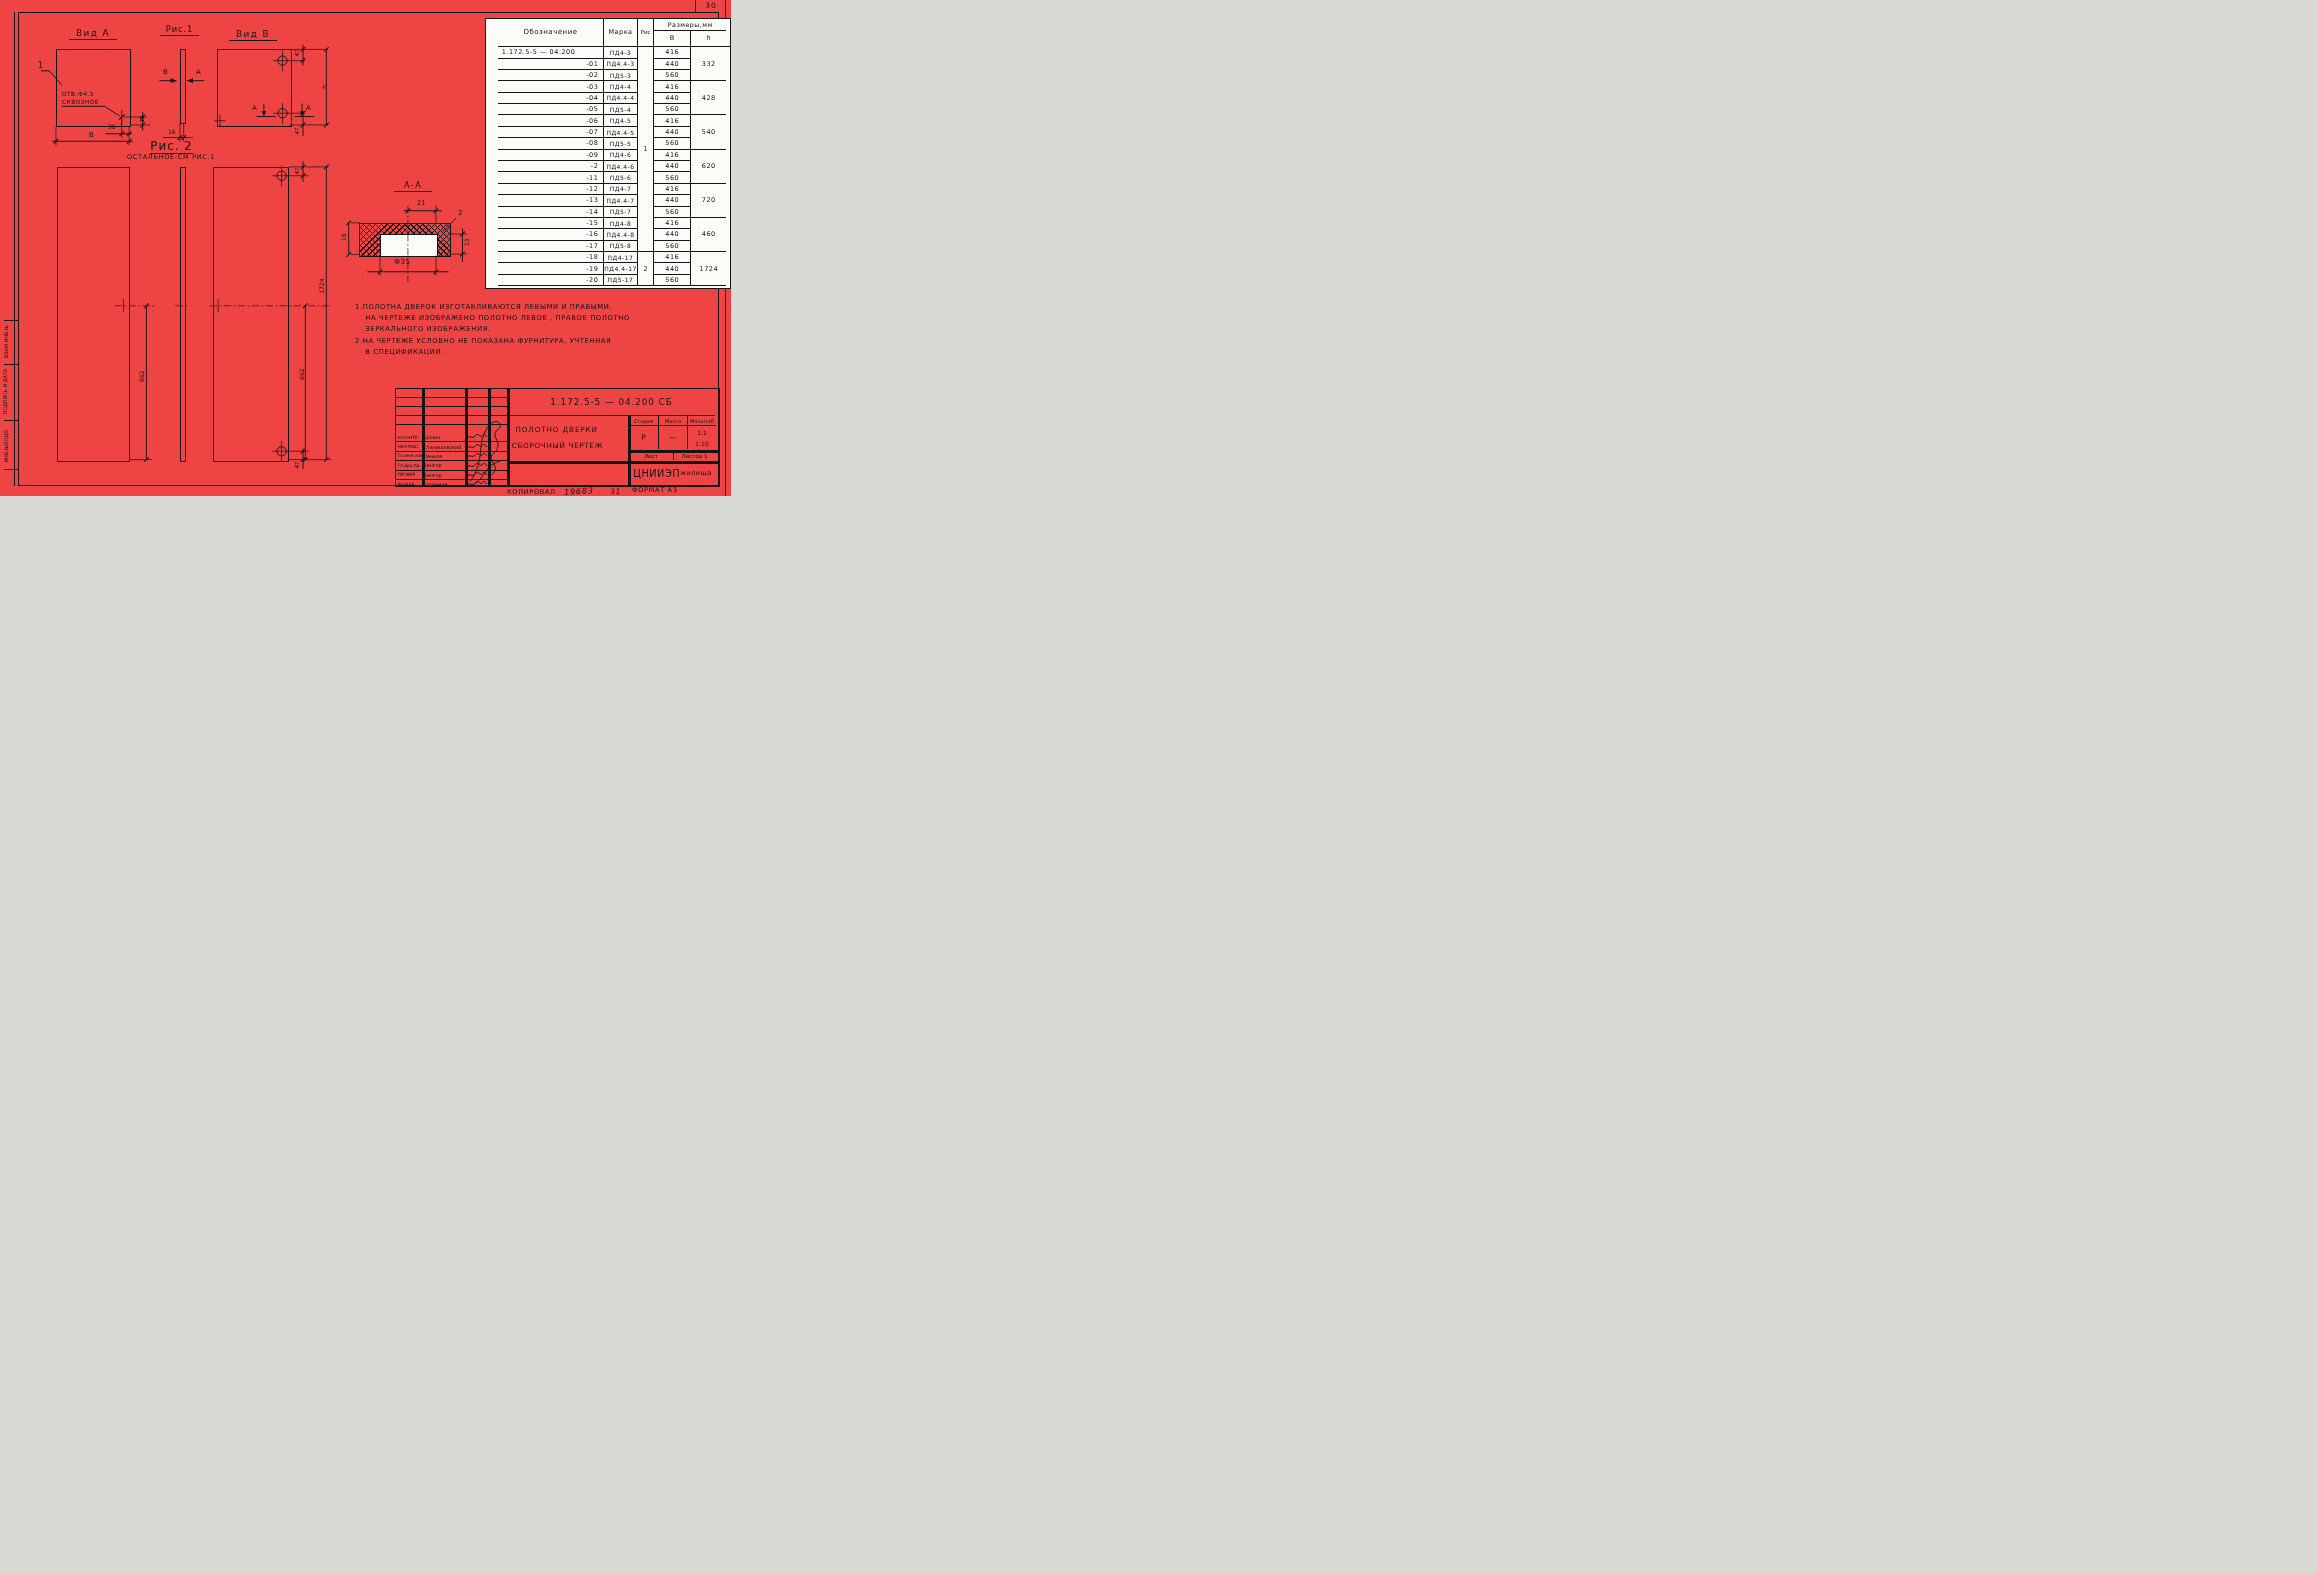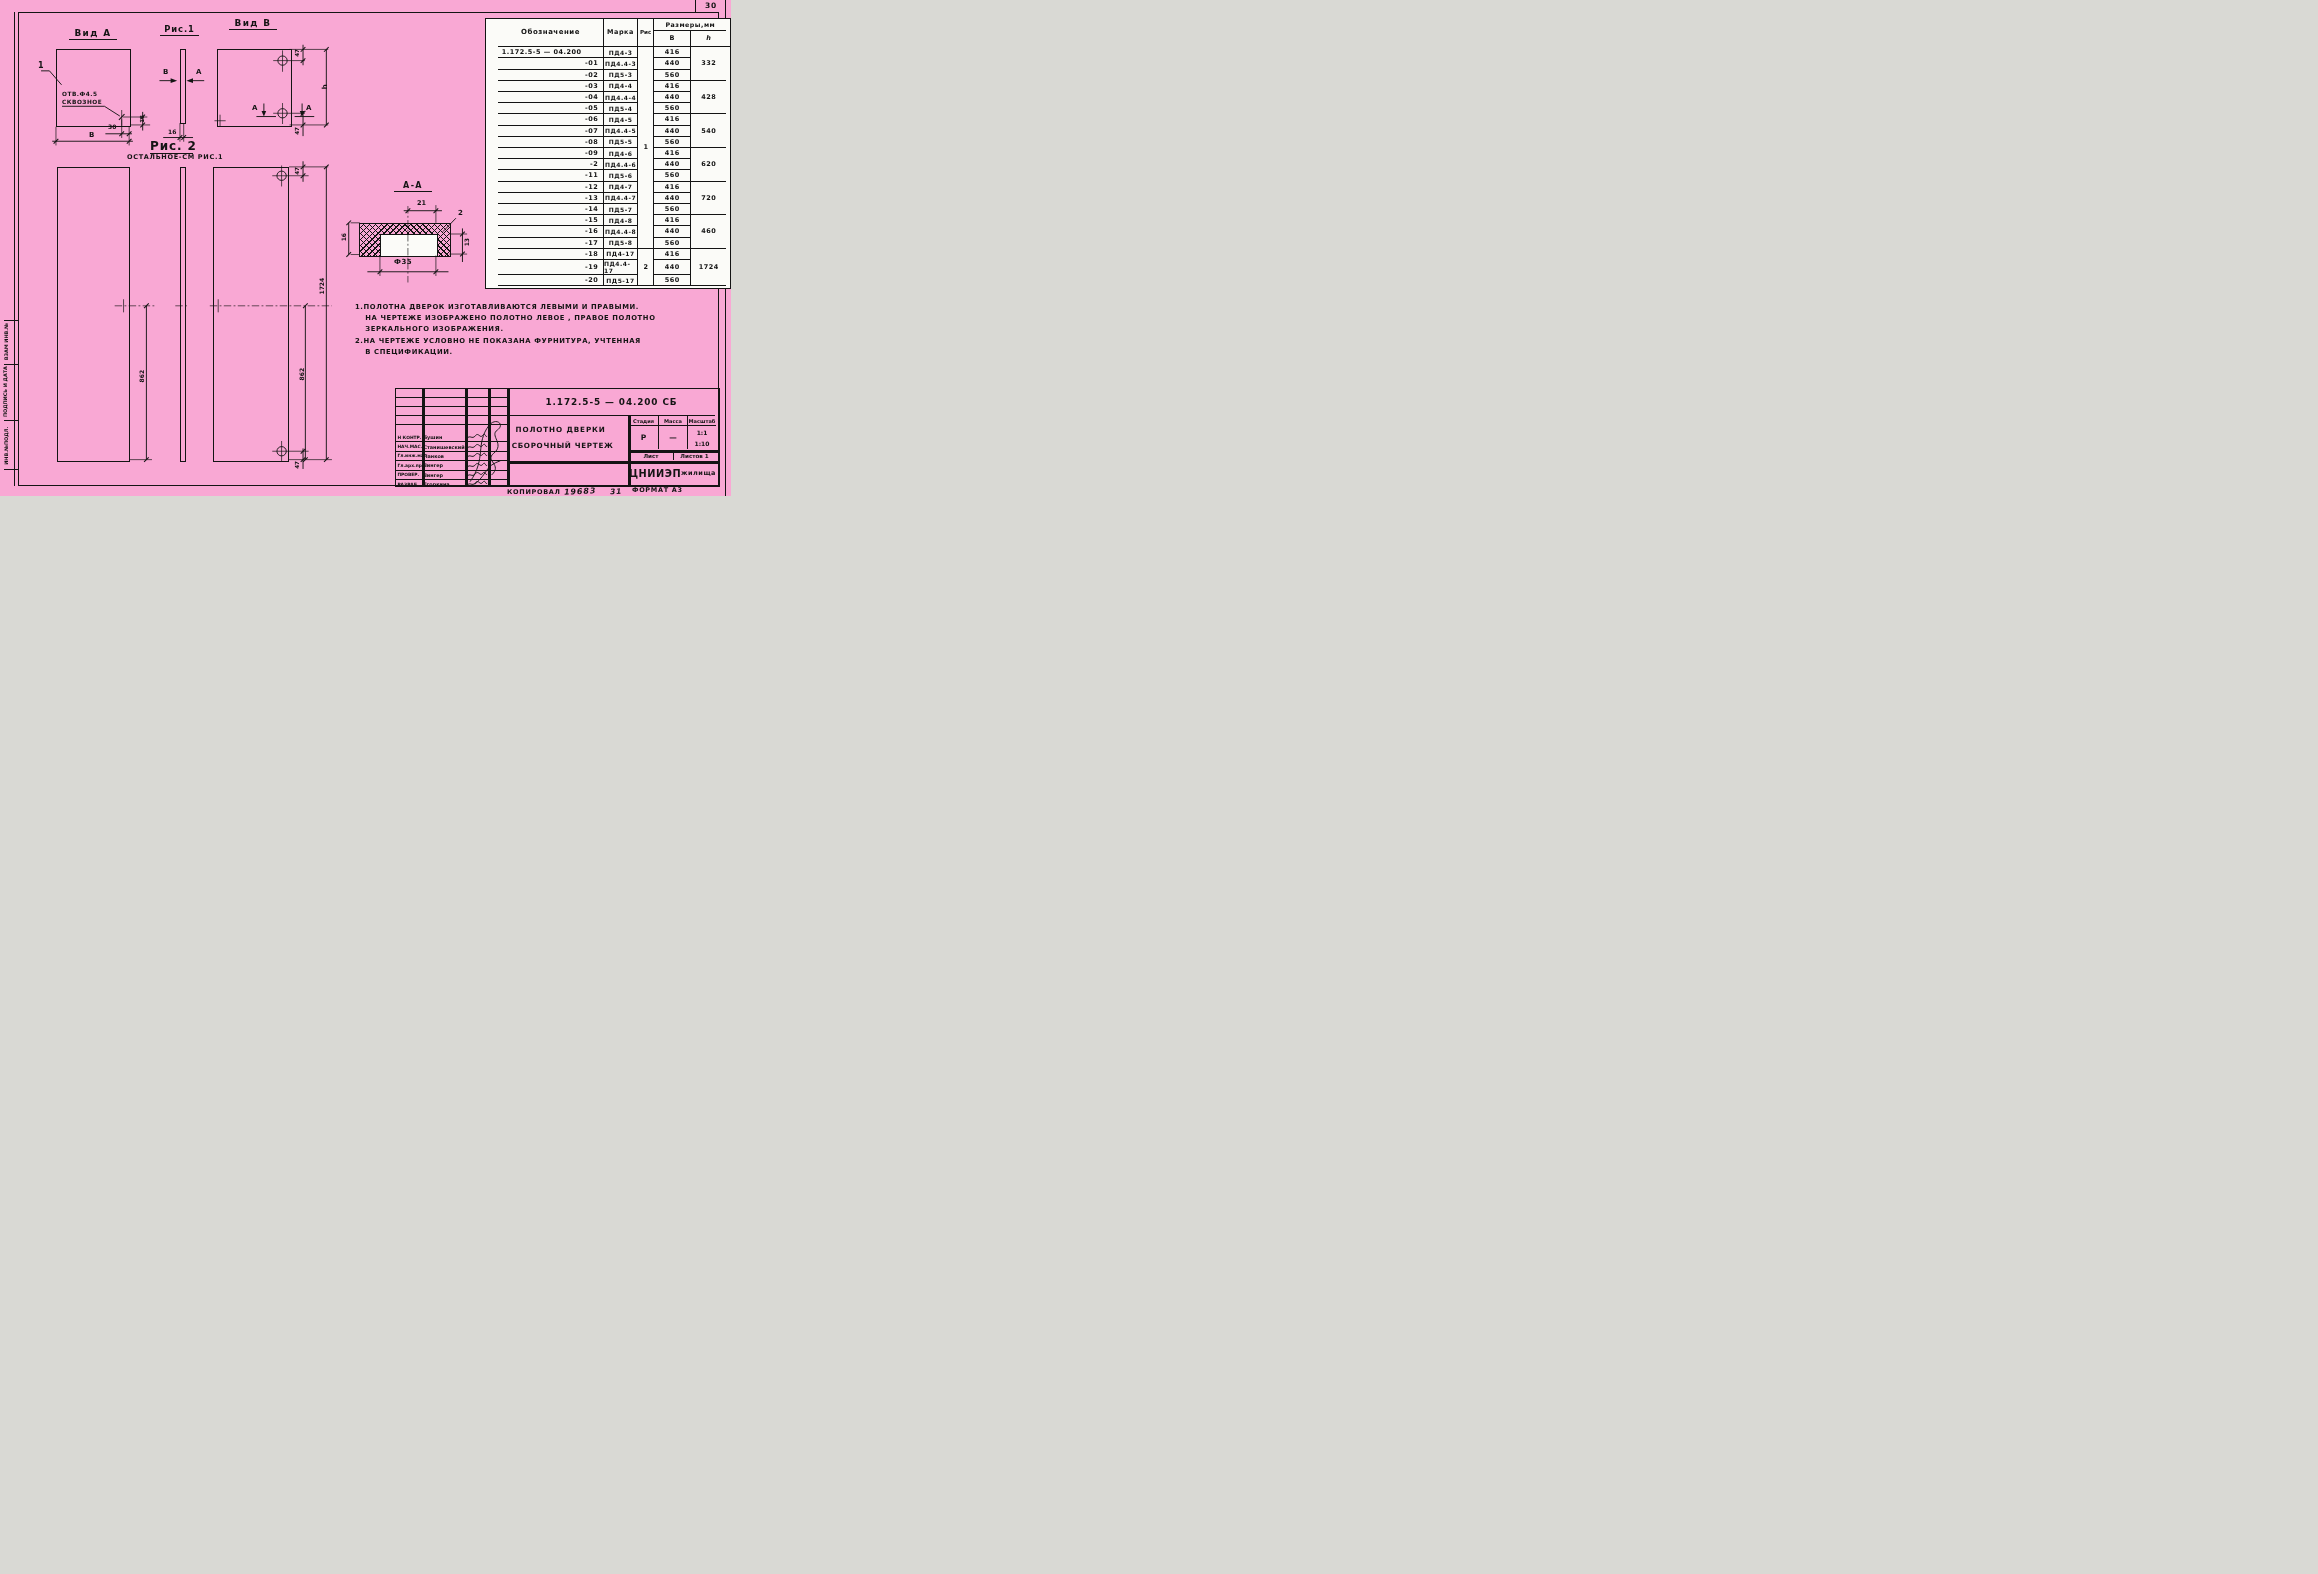--- a/index.html
+++ b/index.html
@@ -1,17 +1,17 @@
 <!DOCTYPE html>
 <html style="font-size:7.5px"><head>
 <meta charset="utf-8">
 <style>
   html,body{margin:0;padding:0;background:#d9d9d4;}
-  .sheet{position:relative;width:731px;height:496px;background:#f9a8d4;color:#141414;
-         font-family:"DejaVu Sans",sans-serif;font-weight:bold;overflow:hidden;}
+  .sheet{position:relative;width:731px;height:496px;background:#ef4444;color:#141414;
+         font-family:"DejaVu Sans",sans-serif;font-weight:normal;overflow:hidden;}
   .abs{position:absolute;}
   .ink{background:#141414;}
   .panel{position:absolute;border:1.4px solid #141414;}
   .thinbar{position:absolute;border:0.9px solid #141414;}
   .lbl{position:absolute;color:#141414;white-space:nowrap;line-height:1.05;}
   .und{border-bottom:1.4px solid #141414;padding-bottom:0.9px;text-align:center;}
   .rot{transform:rotate(-90deg);transform-origin:center;text-align:center;}
   svg.overlay{position:absolute;left:0;top:0;}
   svg .ln{stroke:#141414;stroke-width:2;fill:none;}
   svg .thin{stroke:#141414;stroke-width:1.5;fill:none;}
@@ -79,21 +79,21 @@
   <div class="lbl" style="left:108px;top:124px;font-size:6px;">30</div>
   <div class="lbl rot" style="left:138px;top:116px;width:10.3px;font-size:5.6px;">18</div>
   <div class="lbl" style="left:89px;top:132px;font-size:7px;">В</div>
 
   <div class="lbl und" style="left:160px;top:25px;width:39px;font-size:8.4px;letter-spacing:0.9px;">Рис.1</div>
   <div class="thinbar" style="left:180px;top:49px;width:3.7px;height:73px;"></div>
   <div class="lbl" style="left:163px;top:69px;font-size:7px;">В</div>
   <div class="lbl" style="left:196px;top:69px;font-size:7px;">А</div>
   <div class="lbl" style="left:168px;top:129px;font-size:6px;">16</div>
 
-  <div class="lbl und" style="left:229px;top:19px;width:48px;font-size:8.9px;letter-spacing:1.4px;">Вид В</div>
+  <div class="lbl und" style="left:229px;top:30px;width:48px;font-size:8.9px;letter-spacing:1.4px;">Вид В</div>
   <div class="panel" style="left:217px;top:49px;width:73px;height:76px;"></div>
   <div class="lbl" style="left:252px;top:105px;font-size:7px;">А</div>
   <div class="lbl" style="left:306px;top:105px;font-size:7px;">А</div>
   <div class="lbl rot" style="left:292px;top:50px;width:11.2px;font-size:5.6px;">47</div>
   <div class="lbl rot" style="left:320px;top:83px;width:11.2px;font-size:7px;">h</div>
   <div class="lbl rot" style="left:292px;top:128px;width:11.2px;font-size:5.6px;">47</div>
 
   <div class="lbl und" style="left:150px;top:140px;width:43px;font-size:12px;letter-spacing:0.9px;">Рис. 2</div>
   <div class="lbl" style="left:127px;top:154px;font-size:6.5px;letter-spacing:0.7px;">ОСТАЛЬНОЕ-СМ РИС.1</div>
   <div class="panel" style="left:57px;top:167px;width:71px;height:293px;"></div>

